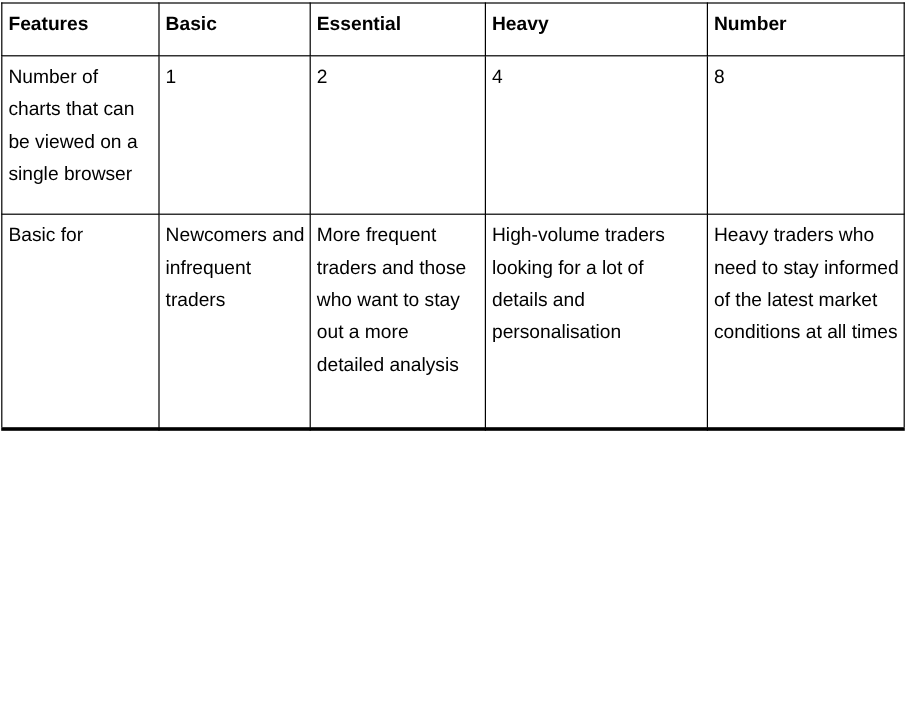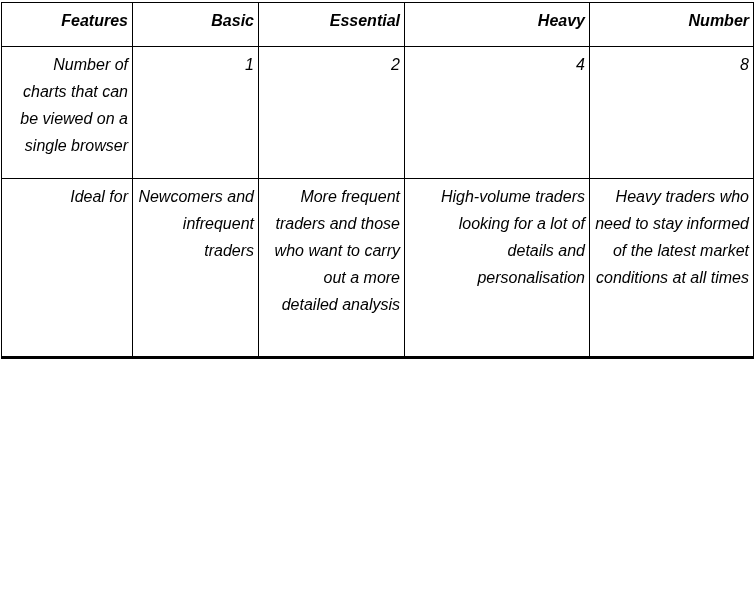--- a/index.html
+++ b/index.html
@@ -23,27 +23,26 @@
     border-bottom: 3px solid #000000;
   }
   col.c-features  { width: 131px; }
   col.c-basic     { width: 126px; }
   col.c-essential { width: 146px; }
   col.c-plus      { width: 185px; }
   col.c-premium   { width: 164px; }
   th, td {
     border: 1px solid #000000;
     vertical-align: top;
-    text-align: right;
+    text-align: left;
     padding: 4px 4px 4px 5px;
     font-size: 16px;
     line-height: 27px;
     font-weight: 400;
     word-wrap: break-word;
-    font-style: italic;
   }
   thead th {
     font-weight: 700;
   }
   tr.r-header  { height: 44px; }
   tr.r-0 { height: 94px; }
   tr.r-1 { height: 132px; margin-left: 16px; }
   tr.r-2 { height: 94px; }
   tr.r-3 { height: 45px; }
   tr.r-4 { height: 179px; }
@@ -70,20 +69,20 @@
   </thead>
   <tbody>
     <tr class="r-1">
       <td>Number of charts that can be viewed on a single browser</td>
       <td>1</td>
       <td>2</td>
       <td>4</td>
       <td>8</td>
     </tr>
     <tr class="r-4">
-      <td>Ideal for</td>
+      <td>Basic for</td>
       <td>Newcomers and infrequent traders</td>
-      <td>More frequent traders and those who want to carry out a more detailed analysis</td>
+      <td>More frequent traders and those who want to stay out a more detailed analysis</td>
       <td>High-volume traders looking for a lot of details and personalisation</td>
       <td>Heavy traders who need to stay informed of the latest market conditions at all times</td>
     </tr>
   </tbody>
 </table>
 
 </body></html>

